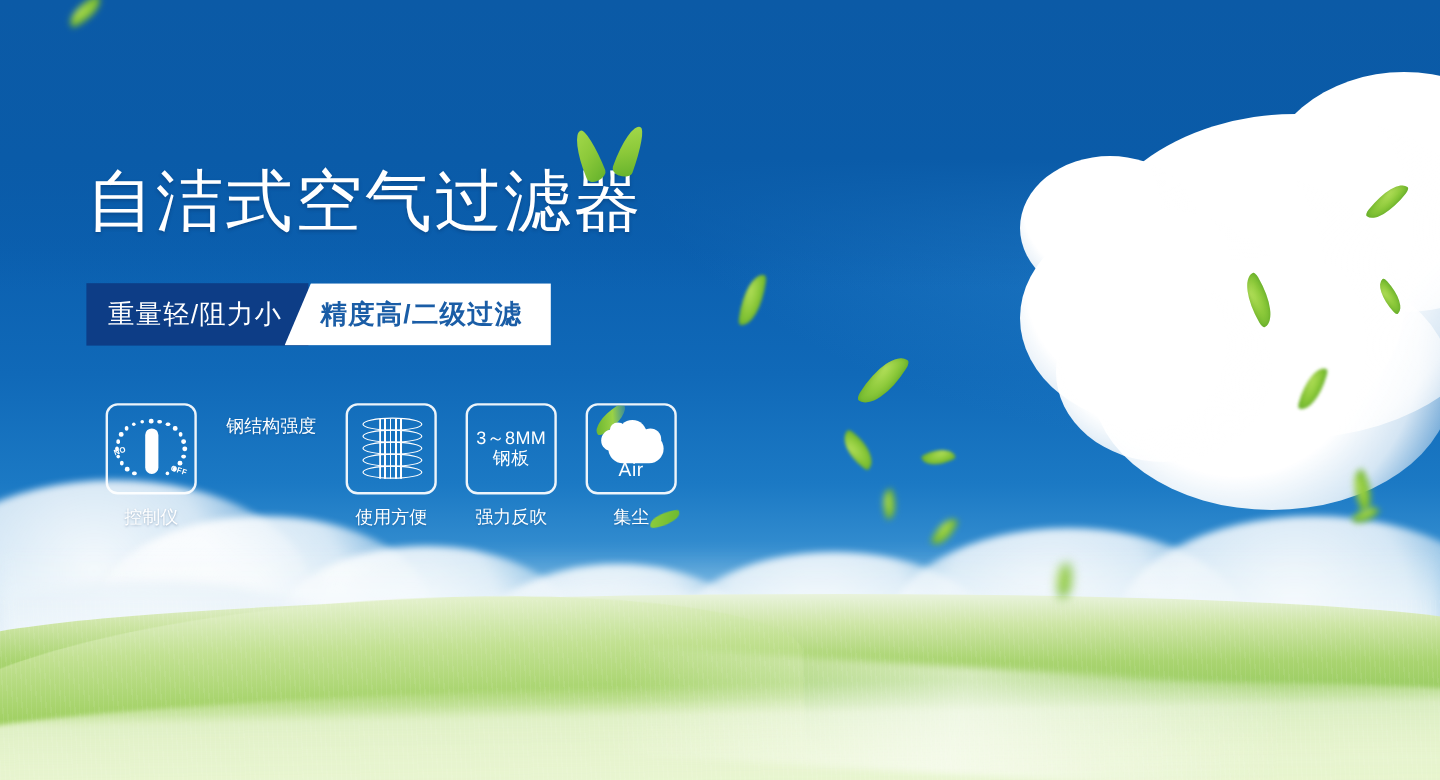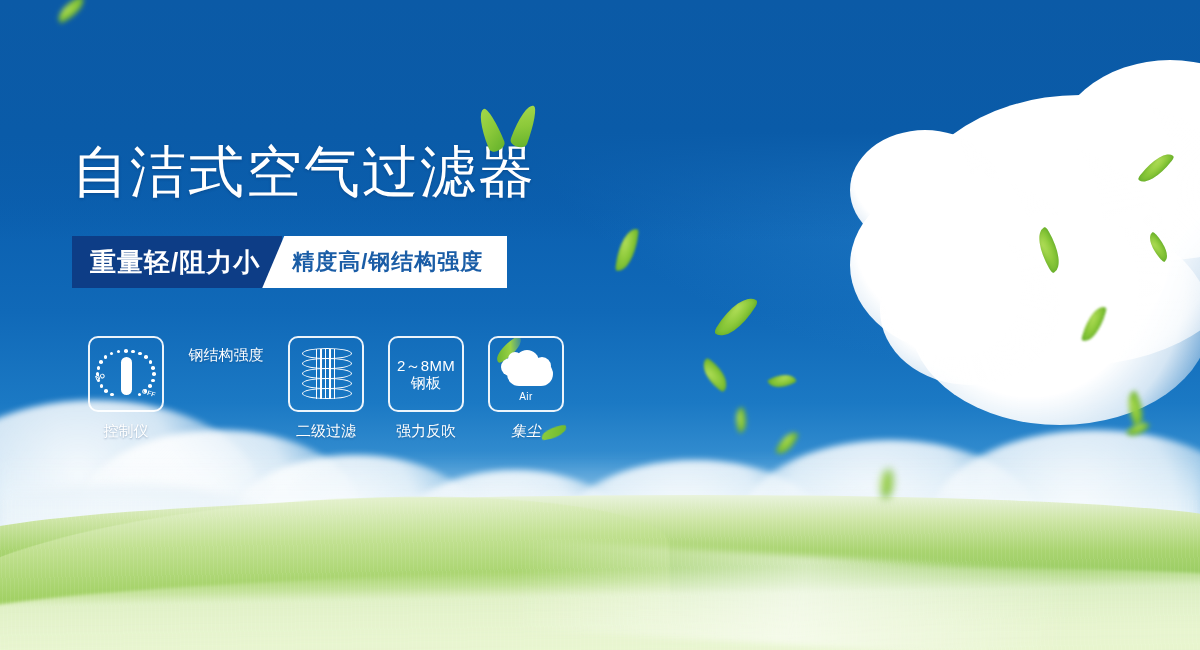--- a/index.html
+++ b/index.html
@@ -147,20 +147,21 @@
   }
   .leaf.blur1 { filter: blur(1.2px); }
   .leaf.blur2 { filter: blur(2.6px); }
   .leaf.blur3 { filter: blur(4.5px); }
 
   
   .title-block {
     position: absolute;
     left: 72px;
     top: 144px;
+    font-family: Liberation Mono, monospace;
   }
   .main-title {
     font-size: 56px;
     line-height: 1;
     font-weight: 300;
     color: #ffffff;
     letter-spacing: 2px;
     white-space: nowrap;
     text-shadow: 0 1px 3px rgba(0,30,70,0.28);
   }
@@ -186,22 +187,22 @@
     position: absolute;
     left: 72px;
     top: 236px;
     height: 52px;
     display: flex;
     align-items: stretch;
   }
   .sub-dark {
     background: #0d3d86;
     color: #ffffff;
-    font-size: 26px;
-    font-weight: 700;
+    font-size: 22px;
+    font-weight: 400;
     display: flex;
     align-items: center;
     padding: 0 22px 0 18px;
     letter-spacing: 1px;
   }
   .sub-light {
     background: #ffffff;
     color: #1a5da6;
     font-size: 22px;
     font-weight: 700;
@@ -322,35 +323,35 @@
     left: -2px; top: -5px;
     width: 32px; height: 13px;
     background: linear-gradient(120deg, #5fae2a 0%, #9ad245 55%, rgba(154,210,69,0) 100%);
     border-radius: 80% 16% 80% 16%;
     transform: rotate(-34deg);
   }
   .dust-air {
     position: absolute;
     left: 0; right: 0; bottom: -2px;
     text-align: center;
-    font-size: 10px;
+    font-size: 16px;
     color: #ffffff;
     letter-spacing: 0.5px;
   }
   .label-leaf {
     position: absolute;
     right: -26px;
     bottom: 3px;
     width: 26px; height: 11px;
     background: linear-gradient(110deg, #8fce3e 0%, #6cb82e 100%);
     border-radius: 80% 16% 80% 16%;
     transform: rotate(-12deg);
     filter: blur(0.6px);
   }
-  .feature:last-child .feature-label { position: relative; font-style: italic; }
+  .feature:last-child .feature-label { position: relative; }
 </style>
 </head>
 <body>
 
 <div id="banner">
 
   <div class="sky"></div>
   <div class="sky-topflat"></div>
 
   <div class="cloud cloud-r6"></div>
@@ -397,21 +398,21 @@
   <div class="title-block">
     <div class="sprout">
       <div class="sprout-leaf left"></div>
       <div class="sprout-leaf right"></div>
     </div>
     <div class="main-title">自洁式空气过滤器</div>
   </div>
 
   <div class="subtitle-bar">
     <div class="sub-dark">重量轻/阻力小</div>
-    <div class="sub-light">精度高/钢结构强度</div>
+    <div class="sub-light">精度高/二级过滤</div>
   </div>
 
   <div class="features">
 
     <div class="feature">
       <div class="feature-box">
         <div class="gauge">
           <div class="gauge-bar"></div>
           <div class="gauge-dot" style="left:29.0px;top:4.0px;"></div>
           <div class="gauge-dot" style="left:36.3px;top:4.5px;"></div>
@@ -449,26 +450,26 @@
       <div class="feature-box">
         <div class="blow">
           <div class="blow-lines"></div>
           <div class="blow-ring" style="top:2px;"></div>
           <div class="blow-ring" style="top:12px;"></div>
           <div class="blow-ring" style="top:22px;"></div>
           <div class="blow-ring" style="top:32px;"></div>
           <div class="blow-ring" style="top:42px;"></div>
         </div>
       </div>
-      <div class="feature-label">二级过滤</div>
+      <div class="feature-label">使用方便</div>
     </div>
 
     <div class="feature">
       <div class="feature-box">
-        <div class="feature-text">2～8MM</div>
+        <div class="feature-text">3～8MM</div>
         <div class="feature-text">钢板</div>
       </div>
       <div class="feature-label">强力反吹</div>
     </div>
 
     <div class="feature">
       <div class="feature-box">
         <div class="dusticon">
           <div class="dust-swoosh"></div>
           <div class="dust-cloud"></div>

